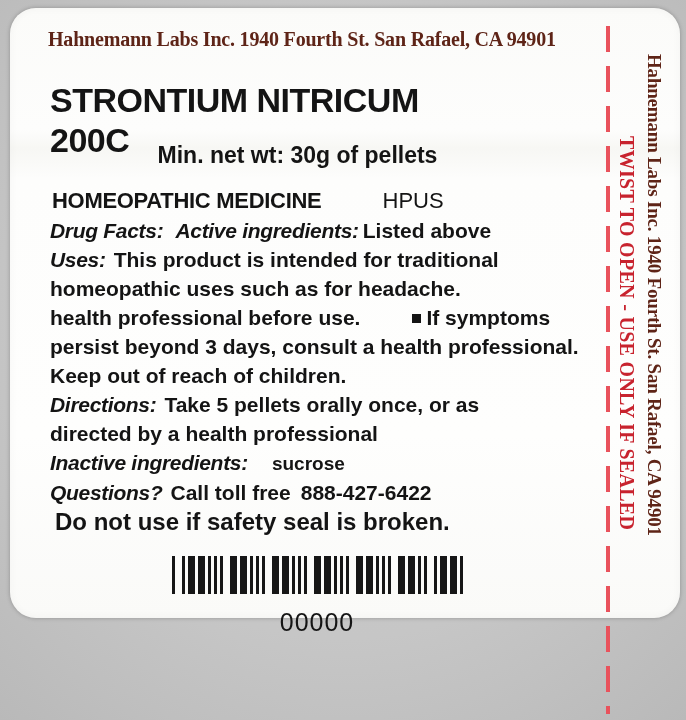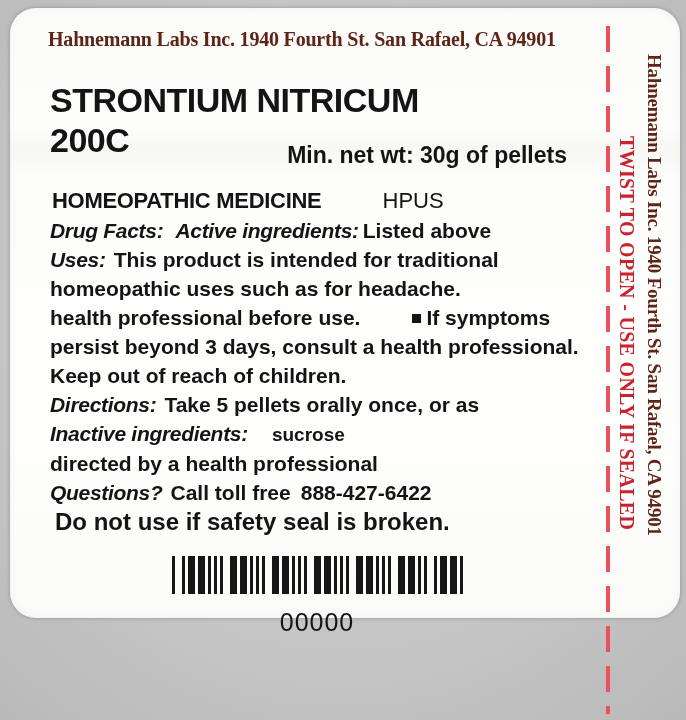--- a/index.html
+++ b/index.html
@@ -18,21 +18,21 @@
   .header-address{
     position:absolute;left:38px;top:20px;width:540px;
     font-family:"Liberation Serif", serif;font-weight:600;font-size:20px;
     color:#5e2417;white-space:nowrap;letter-spacing:-0.2px;
   }
   .title-block{position:absolute;left:40px;top:72px;color:#141414;}
   .title-line{
     font-size:34px;font-weight:bold;line-height:40px;letter-spacing:-0.5px;white-space:nowrap;
   }
   .net-wt{
-    position:absolute;left:40px;top:134px;width:517px;text-align:right;
+    position:absolute;left:29px;top:134px;width:517px;text-align:center;
     font-size:23px;font-weight:bold;color:#141414;white-space:nowrap;
   }
   .category-row{position:absolute;left:42px;top:180px;font-size:22px;color:#141414;white-space:nowrap;}
   .category-name{font-weight:bold;letter-spacing:-0.3px;}
   .hpus{margin-left:55px;font-weight:normal;}
   .body-block{
     position:absolute;left:40px;top:208px;font-size:21px;line-height:29px;color:#141414;
   }
   .bl{white-space:nowrap;}
   .bi{font-weight:bold;font-style:italic;letter-spacing:-0.3px;}
@@ -114,25 +114,25 @@
       <span class="r">persist beyond 3 days, consult a health professional.</span>
     </div>
     <div class="bl">
       <span class="b">Keep out of reach of children.</span>
     </div>
 
     <div class="bl">
       <span class="bi">Directions:</span><span class="g8"></span><span class="r">Take 5 pellets orally once, or as</span>
     </div>
     <div class="bl">
-      <span class="bi">Inactive ingredients:</span><span class="g24"></span><span class="r sm">sucrose</span>
+      <span class="r">directed by a health professional</span>
     </div>
 
     <div class="bl">
-      <span class="r">directed by a health professional</span>
+      <span class="bi">Inactive ingredients:</span><span class="g24"></span><span class="r sm">sucrose</span>
     </div>
 
     <div class="bl">
       <span class="bi">Questions?</span><span class="g8"></span><span class="r">Call toll free</span><span class="g10"></span><span class="b">888-427-6422</span>
     </div>
 
     <div class="bl">
       <span class="lg">Do not use if safety seal is broken.</span>
     </div>
 

